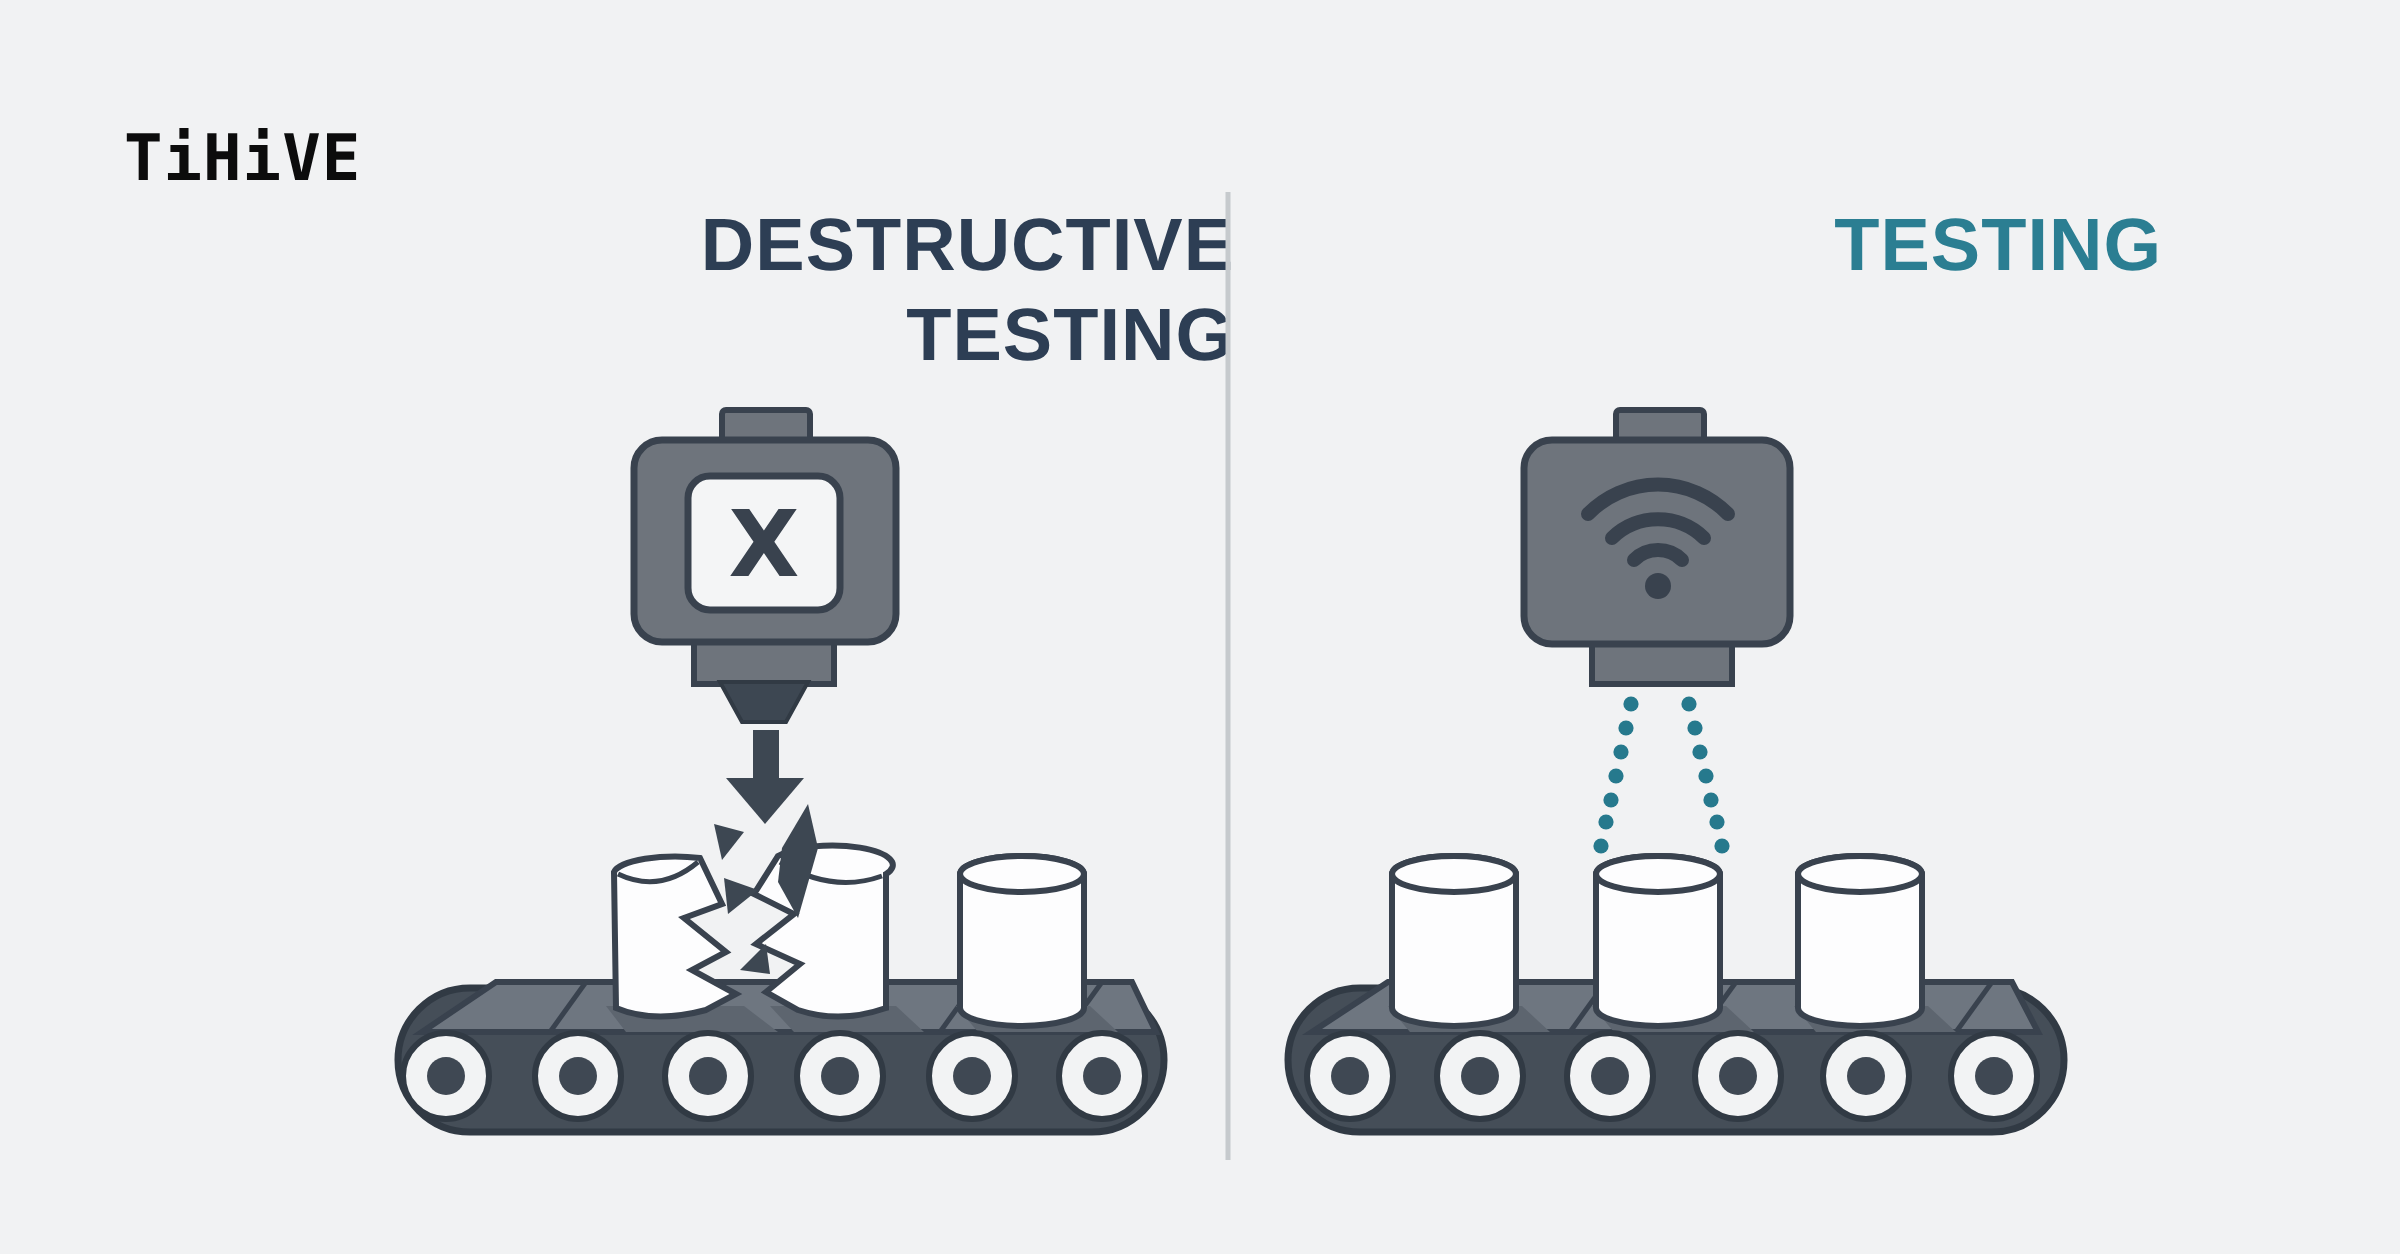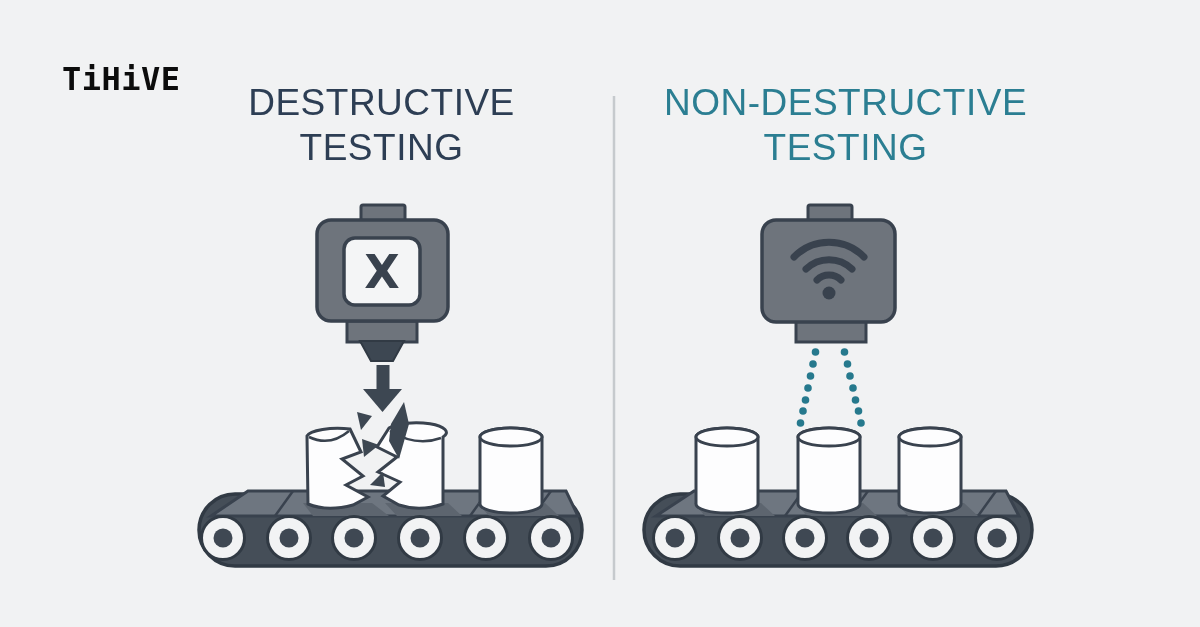--- a/index.html
+++ b/index.html
@@ -8,39 +8,38 @@
     background:#f1f2f3;
     font-family:"Liberation Sans", sans-serif;
   }
   .logo{
     position:absolute;left:62px;top:60px;
     font-family:"DejaVu Sans Mono", monospace;
     font-weight:bold;font-size:32px;letter-spacing:0.5px;
     color:#0c0c0c;
   }
   .panel-title{
-    position:absolute;top:80px;width:471px;
-    text-align:center;font-weight:normal;font-size:37px;
+    position:absolute;top:100px;width:471px;
+    text-align:right;font-weight:bold;font-size:37px;
     line-height:45px;letter-spacing:0.5px;
   }
   .panel-title.left{left:146px;color:#2d3e54;}
   .panel-title.right{left:610px;color:#2b7e92;}
   svg.scene{position:absolute;left:0;top:0;}
 </style>
 </head>
 <body>
 
 <div class="logo">TiHiVE</div>
 
 <div class="panel-title left">
   <div>DESTRUCTIVE</div>
   <div>TESTING</div>
 </div>
 <div class="panel-title right">
-  <div>NON-DESTRUCTIVE</div>
   <div>TESTING</div>
 </div>
 
 <svg class="scene" width="1200" height="627" viewBox="0 0 1200 627">
 
   <line x1="614" y1="96" x2="614" y2="580" stroke-width="2.5" stroke="#c6cacd"></line>
 
   <g>
 
     <g>

